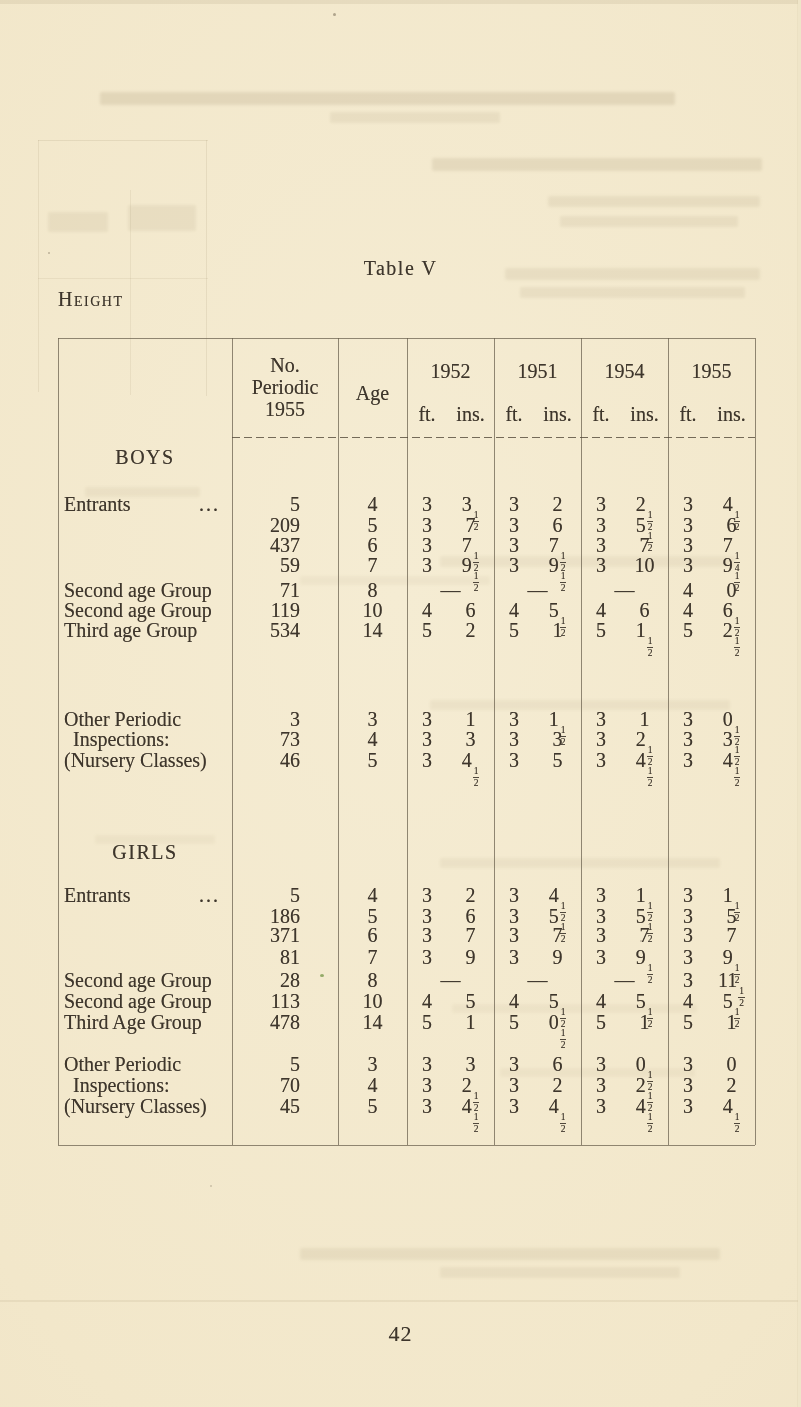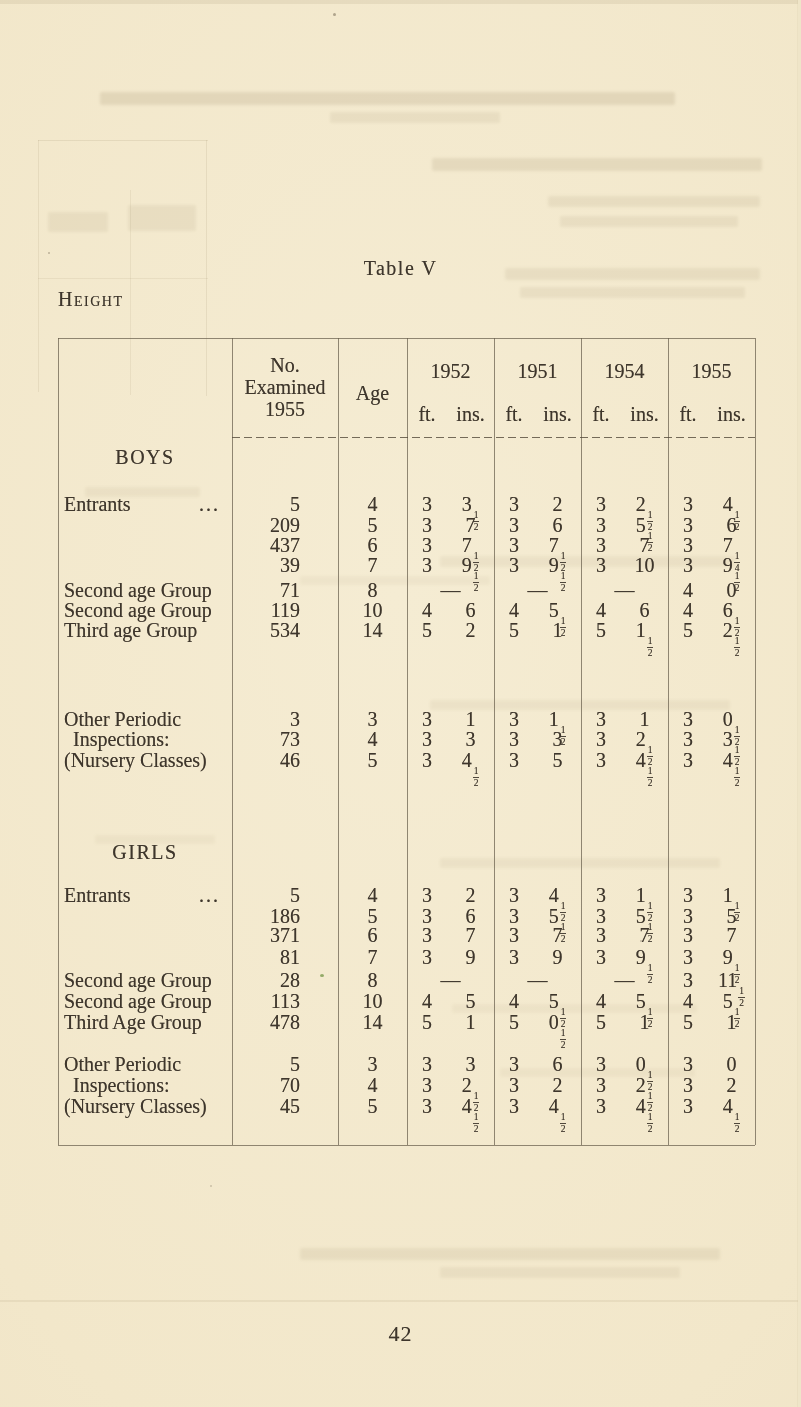--- a/index.html
+++ b/index.html
@@ -93,21 +93,21 @@
       <div class="vline" style="left:349px;top:0;height:807px;"></div>
       <div class="vline" style="left:436px;top:0;height:807px;"></div>
       <div class="vline" style="left:523px;top:0;height:807px;"></div>
       <div class="vline" style="left:610px;top:0;height:807px;"></div>
       <div class="vline" style="left:697px;top:0;height:807px;"></div>
       <div class="hline" style="left:0;top:0;width:697px;"></div>
       <div class="hline" style="left:0;top:807px;width:697px;"></div>
       <div class="hdash" style="left:174px;top:99px;width:523px;"></div>
       <div class="hcell" style="left:174px;top:16px;width:106px;">
         <div>No.</div>
-        <div>Examined</div>
+        <div>Periodic</div>
         <div>1955</div>
       </div>
       <div class="hcell" style="left:280px;top:44px;width:69px;">Age</div>
       <div class="hcell" style="left:349px;top:22px;width:87px;">1952</div>
       <div class="hcell" style="left:349px;top:65px;width:87px;display:flex;">
         <span style="flex: 0 0 46%; text-align: center;">ft.</span>
         <span style="flex: 0 0 54%; text-align: center;">ins.</span>
       </div>
       <div class="hcell" style="left:436px;top:22px;width:87px;">1951</div>
       <div class="hcell" style="left:436px;top:65px;width:87px;display:flex;">
@@ -202,21 +202,21 @@
         </span>
         <span class="val" style="left: 610px;">
           <span class="ft">3</span>
           <span class="ins">7<span class="fr">
               <span class="n">1</span>
               <span class="d">4</span>
             </span></span>
         </span>
       </div>
       <div class="row" style="top:217px;">
-        <span class="exa">39</span>
+        <span class="exa">59</span>
         <span class="age">7</span>
         <span class="val" style="left: 349px;">
           <span class="ft">3</span>
           <span class="ins">9<span class="fr">
               <span class="n">1</span>
               <span class="d">2</span>
             </span></span>
         </span>
         <span class="val" style="left: 436px;">
           <span class="ft">3</span>

